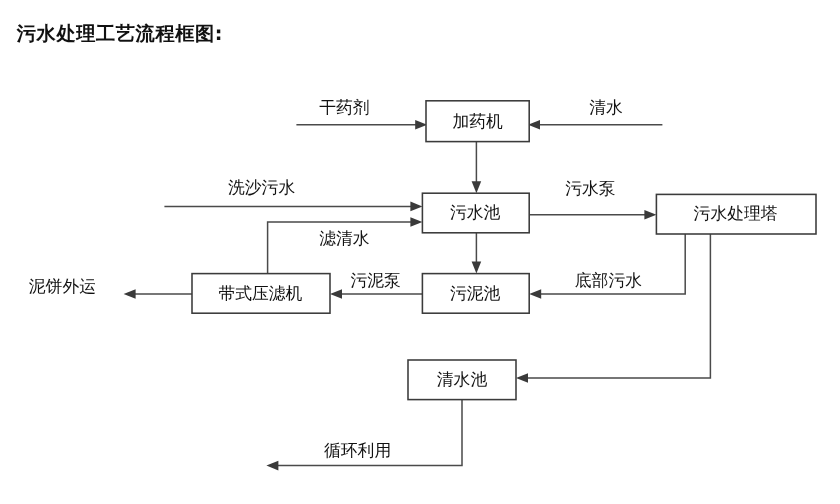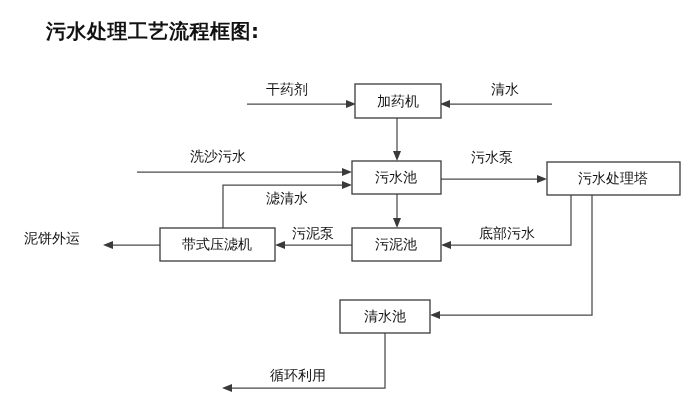--- a/index.html
+++ b/index.html
@@ -18,26 +18,25 @@
   #page {
     position: relative;
     width: 700px;
     height: 420px;
     background: #ffffff;
   }
   #title {
     position: absolute;
     left: 14px;
     top: 18px;
-    font-size: 20px;
+    font-size: 16px;
     font-weight: bold;
     letter-spacing: 0.5px;
     color: #111111;
     white-space: nowrap;
-    margin-left: 32px;
   }
   #flow-svg {
     position: absolute;
     left: 0;
     top: 0;
   }
   .box-rect {
     fill: #ffffff;
     stroke: #3b3b3b;
     stroke-width: 1.3;

